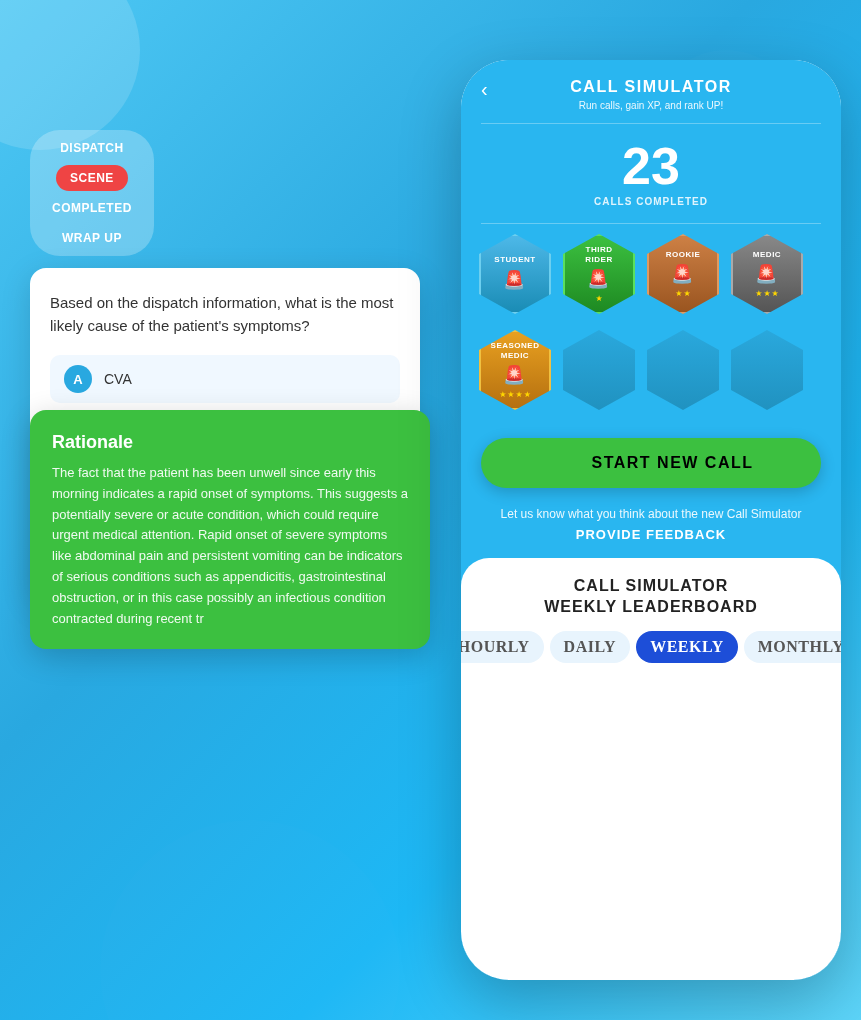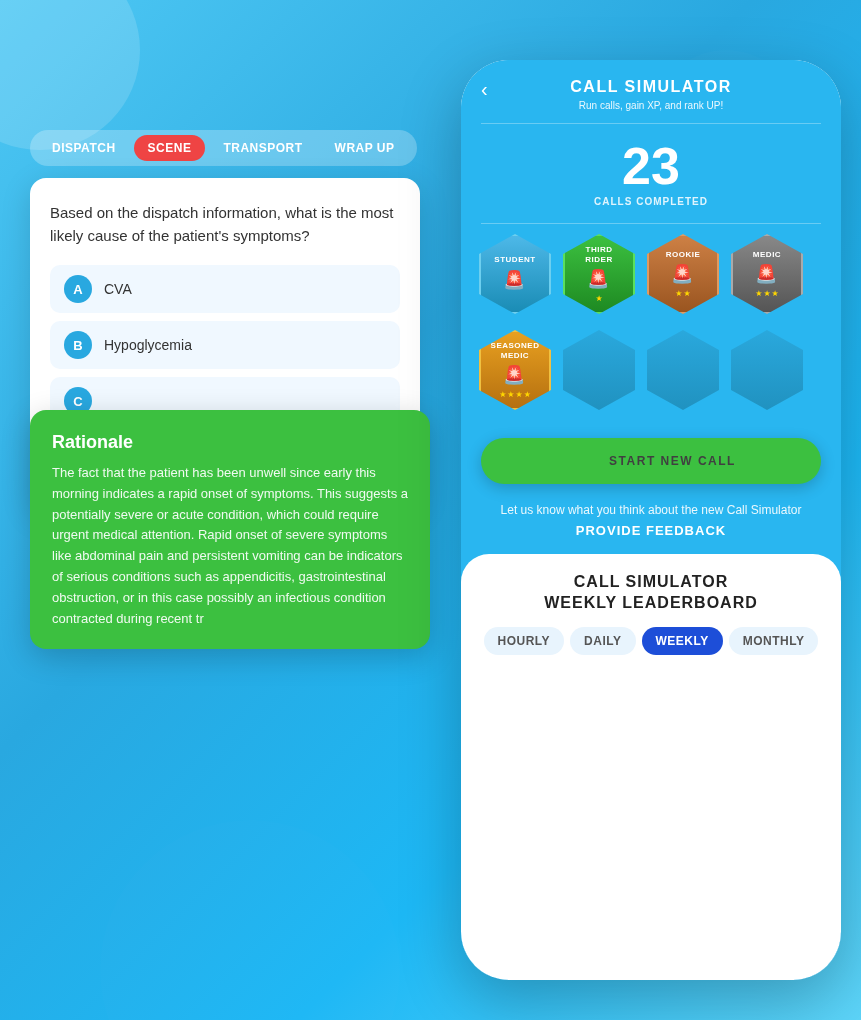--- a/index.html
+++ b/index.html
@@ -31,20 +31,21 @@
     
     .tab-bar {
       display: flex;
       align-items: center;
       gap: 4px;
       margin-bottom: 12px;
       background: rgba(255,255,255,0.25);
       border-radius: 30px;
       padding: 5px 8px;
       width: fit-content;
+      flex-direction: column;
     }
     .tab-item {
       padding: 6px 14px;
       border-radius: 20px;
       font-size: 12px;
       font-weight: 700;
       color: white;
       cursor: pointer;
       letter-spacing: 0.5px;
     }
@@ -282,23 +283,23 @@
     .start-call-btn {
       background: #3cc040;
       border-radius: 30px;
       padding: 16px 0;
       margin: 10px 20px;
       text-align: center;
       cursor: pointer;
       box-shadow: 0 4px 15px rgba(0,0,0,0.2);
     }
     .start-call-text {
-      font-size: 12px;
+      font-size: 16px;
       font-weight: 900;
-      color: #404040;
+      color: #000000;
       letter-spacing: 1.5px;
       text-transform: uppercase;
       margin-left: 43px;
     }
 
     
     .feedback-section {
       text-align: center;
       padding: 8px 20px;
     }
@@ -336,25 +337,26 @@
     }
     .leaderboard-tabs {
       display: flex;
       gap: 6px;
       justify-content: center;
       margin-top: 14px;
     }
     .lb-tab {
       padding: 7px 14px;
       border-radius: 20px;
-      font-size: 12px;
+      font-size: 16px;
       font-weight: 700;
       cursor: pointer;
       text-transform: uppercase;
       letter-spacing: 0.5px;
+      font-family: Liberation Serif, serif;
     }
     .lb-tab.active {
       background: #1d4ed8;
       color: white;
     }
     .lb-tab.inactive {
       background: #e8f4fd;
       color: #555;
     }
   </style>
@@ -363,21 +365,21 @@
 
 <div class="bg-circle" style="width:200px;height:200px;top:-50px;left:-60px;"></div>
 <div class="bg-circle" style="width:150px;height:150px;top:50px;right:60px;opacity:0.1;"></div>
 <div class="bg-circle" style="width:300px;height:300px;bottom:-100px;left:100px;opacity:0.08;"></div>
 
 <div class="left-panel">
 
   <div class="tab-bar">
     <div class="tab-item" id="tab-dispatch">DISPATCH</div>
     <div class="tab-item active" id="tab-scene">SCENE</div>
-    <div class="tab-item" id="tab-transport">TRANSPORT</div>
+    <div class="tab-item" id="tab-transport">COMPLETED</div>
     <div class="tab-item" id="tab-wrapup">WRAP UP</div>
   </div>
 
   <div class="quiz-card">
     <div class="quiz-question">Based on the dispatch information, what is the most likely cause of the patient's symptoms?</div>
     <div class="answer-option">
       <div class="letter">A</div>
       <div class="answer-text">CVA</div>
     </div>
     <div class="answer-option">

